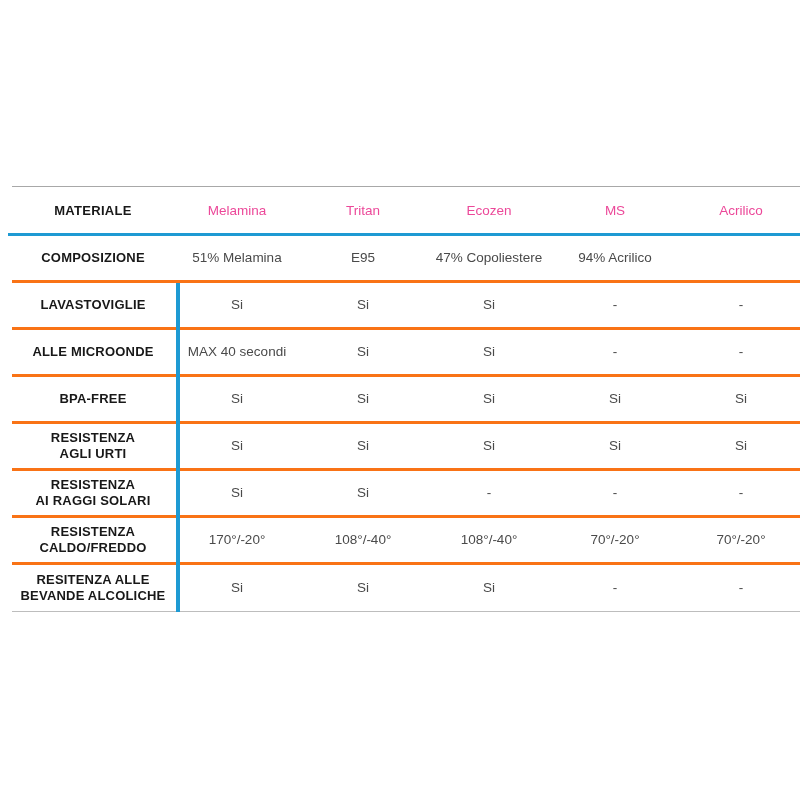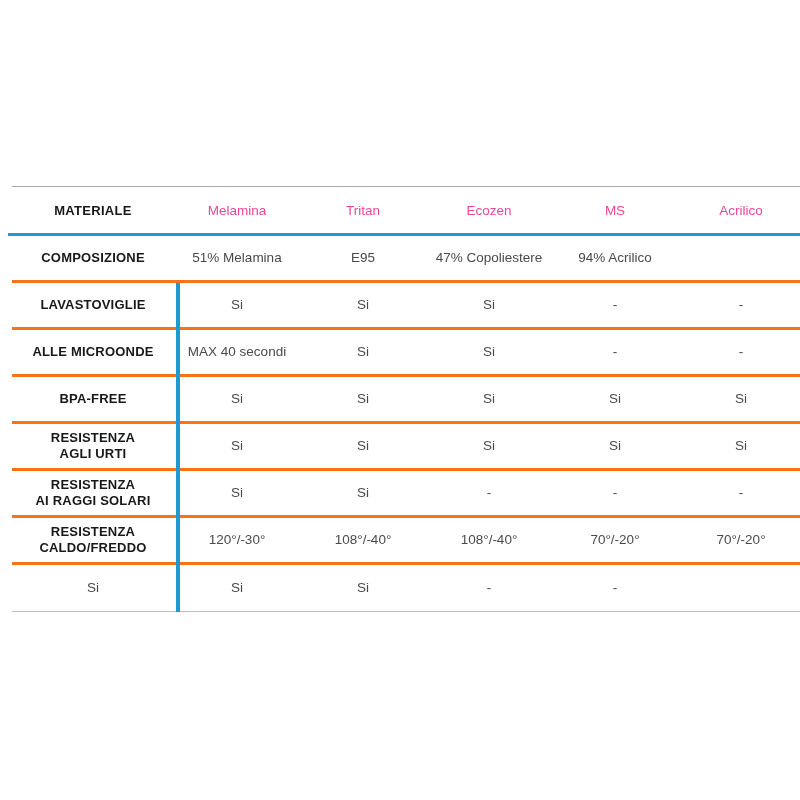--- a/index.html
+++ b/index.html
@@ -162,28 +162,30 @@
         <div class="r-cell">Si</div>
         <div class="r-cell">Si</div>
         <div class="r-cell">-</div>
         <div class="r-cell">-</div>
         <div class="r-cell">-</div>
       </div>
 
       <div class="t-row">
         <div class="r-label">RESISTENZA
 CALDO/FREDDO</div>
-        <div class="r-cell">120°/-30°</div>
+        <div class="r-cell">170°/-20°</div>
         <div class="r-cell">108°/-40°</div>
         <div class="r-cell">108°/-40°</div>
         <div class="r-cell">70°/-20°</div>
         <div class="r-cell">70°/-20°</div>
       </div>
 
       <div class="t-row">
+        <div class="r-label">RESITENZA ALLE
+BEVANDE ALCOLICHE</div>
         <div class="r-cell">Si</div>
         <div class="r-cell">Si</div>
         <div class="r-cell">Si</div>
         <div class="r-cell">-</div>
         <div class="r-cell">-</div>
       </div>
 
     </div>
   </div>
 </div>

